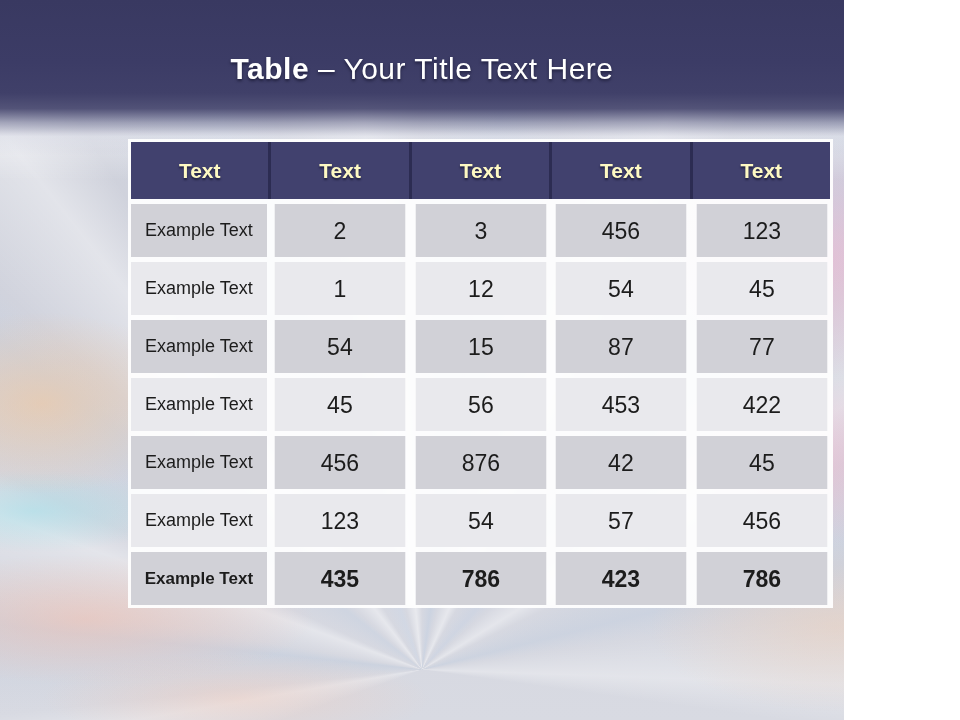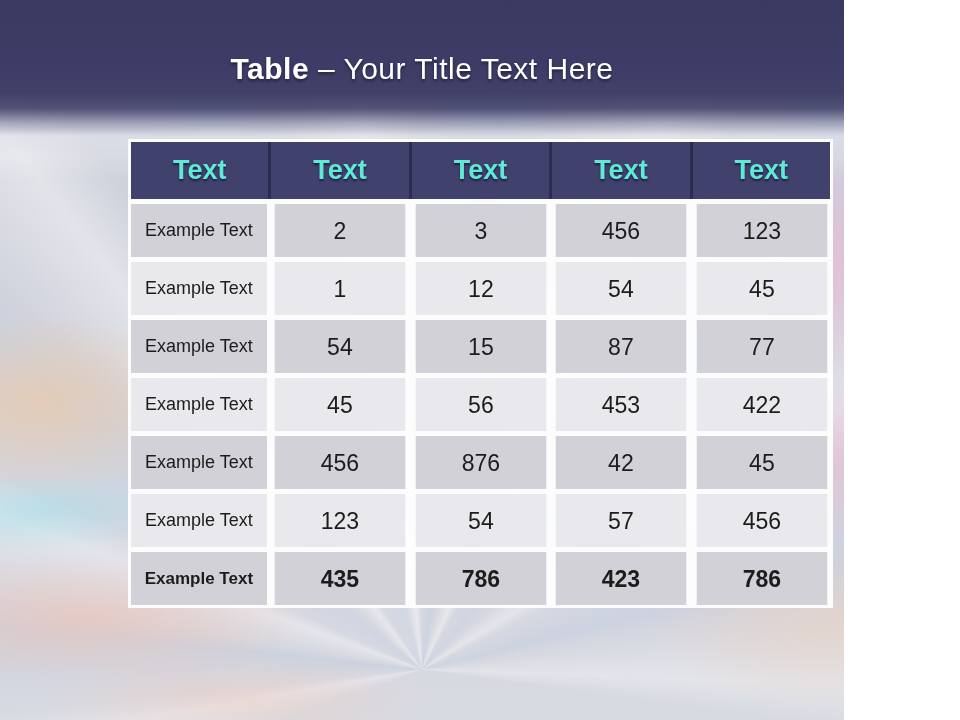--- a/index.html
+++ b/index.html
@@ -56,21 +56,21 @@
     position:absolute;left:128px;top:139px;width:705px;z-index:3;
     box-sizing:border-box;background:rgba(255,255,255,0.92);
     padding:3px;display:flex;flex-direction:column;gap:5px;
   }
   .thead{
     display:grid;grid-template-columns:repeat(5,1fr);gap:3px;
     background:#2c2c52;
   }
   .hcell{
     background:#41416e;height:57px;display:flex;align-items:center;justify-content:center;
-    color:#5eead4;font-weight:700;font-size:27px;
+    color:#fef9c3;font-weight:700;font-size:21px;
     text-shadow:0 2px 2px rgba(15,15,40,0.65);
   }
   .tbody{display:flex;flex-direction:column;gap:5px;}
   .trow{display:grid;grid-template-columns:repeat(5,1fr);gap:5px;}
   .cell{
     height:53px;display:flex;align-items:center;justify-content:center;
     color:#1c1c1c;
   }
   .trow:nth-child(odd) .cell{background:#d1d1d7;}
   .trow:nth-child(even) .cell{background:#e9e9ed;}

